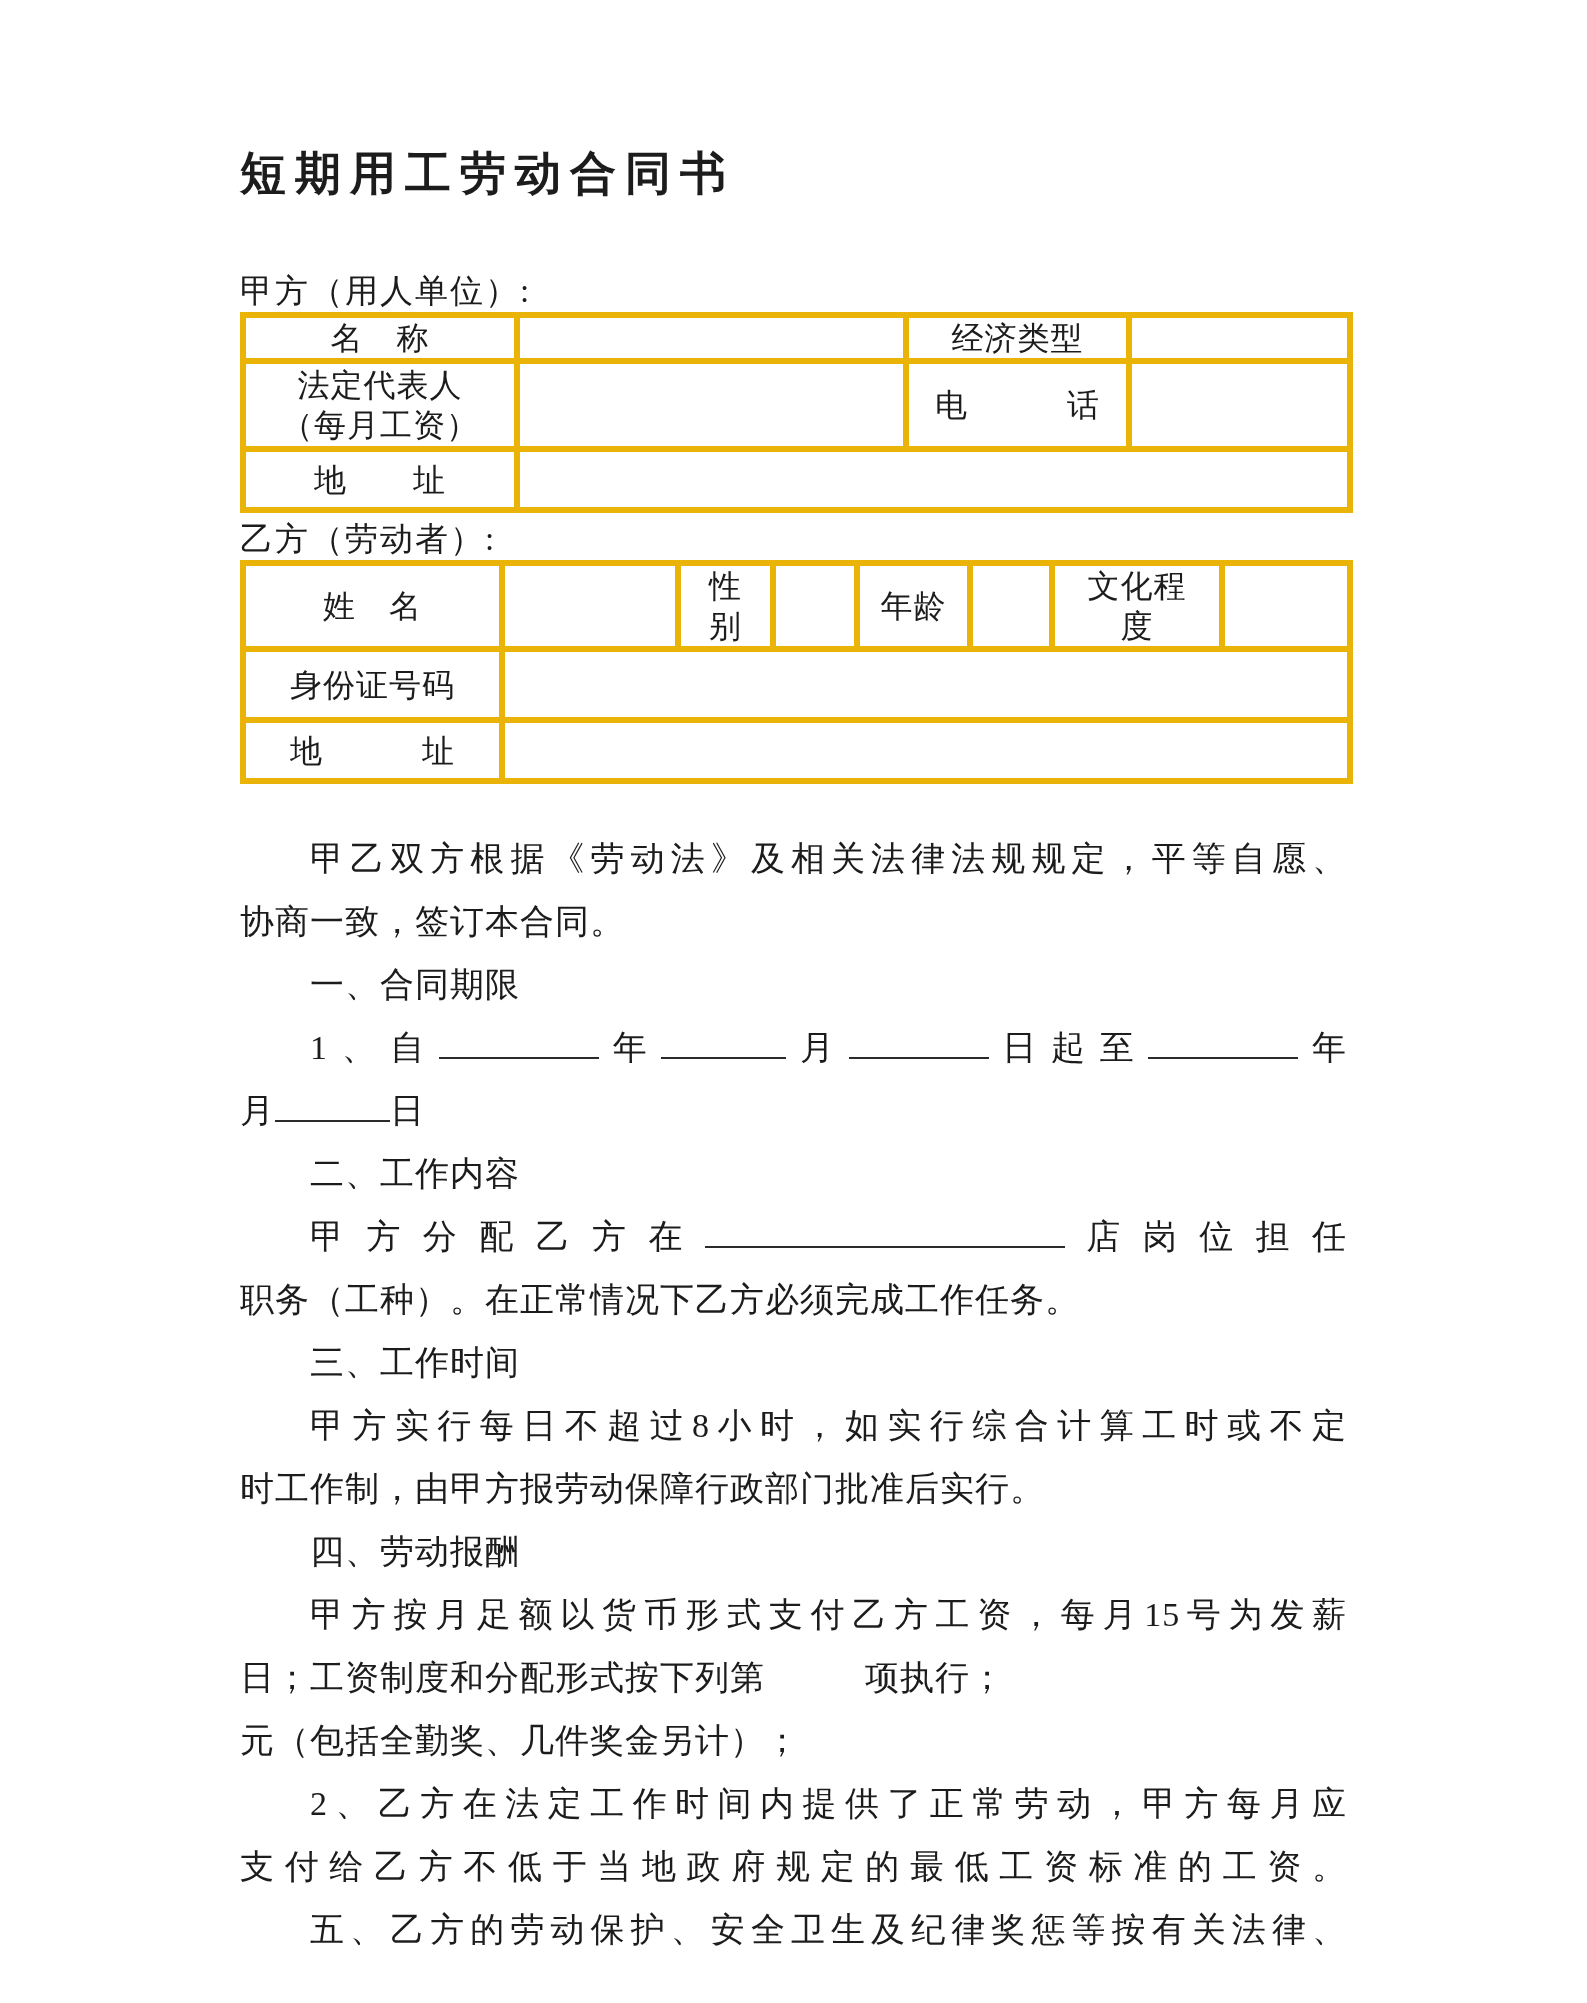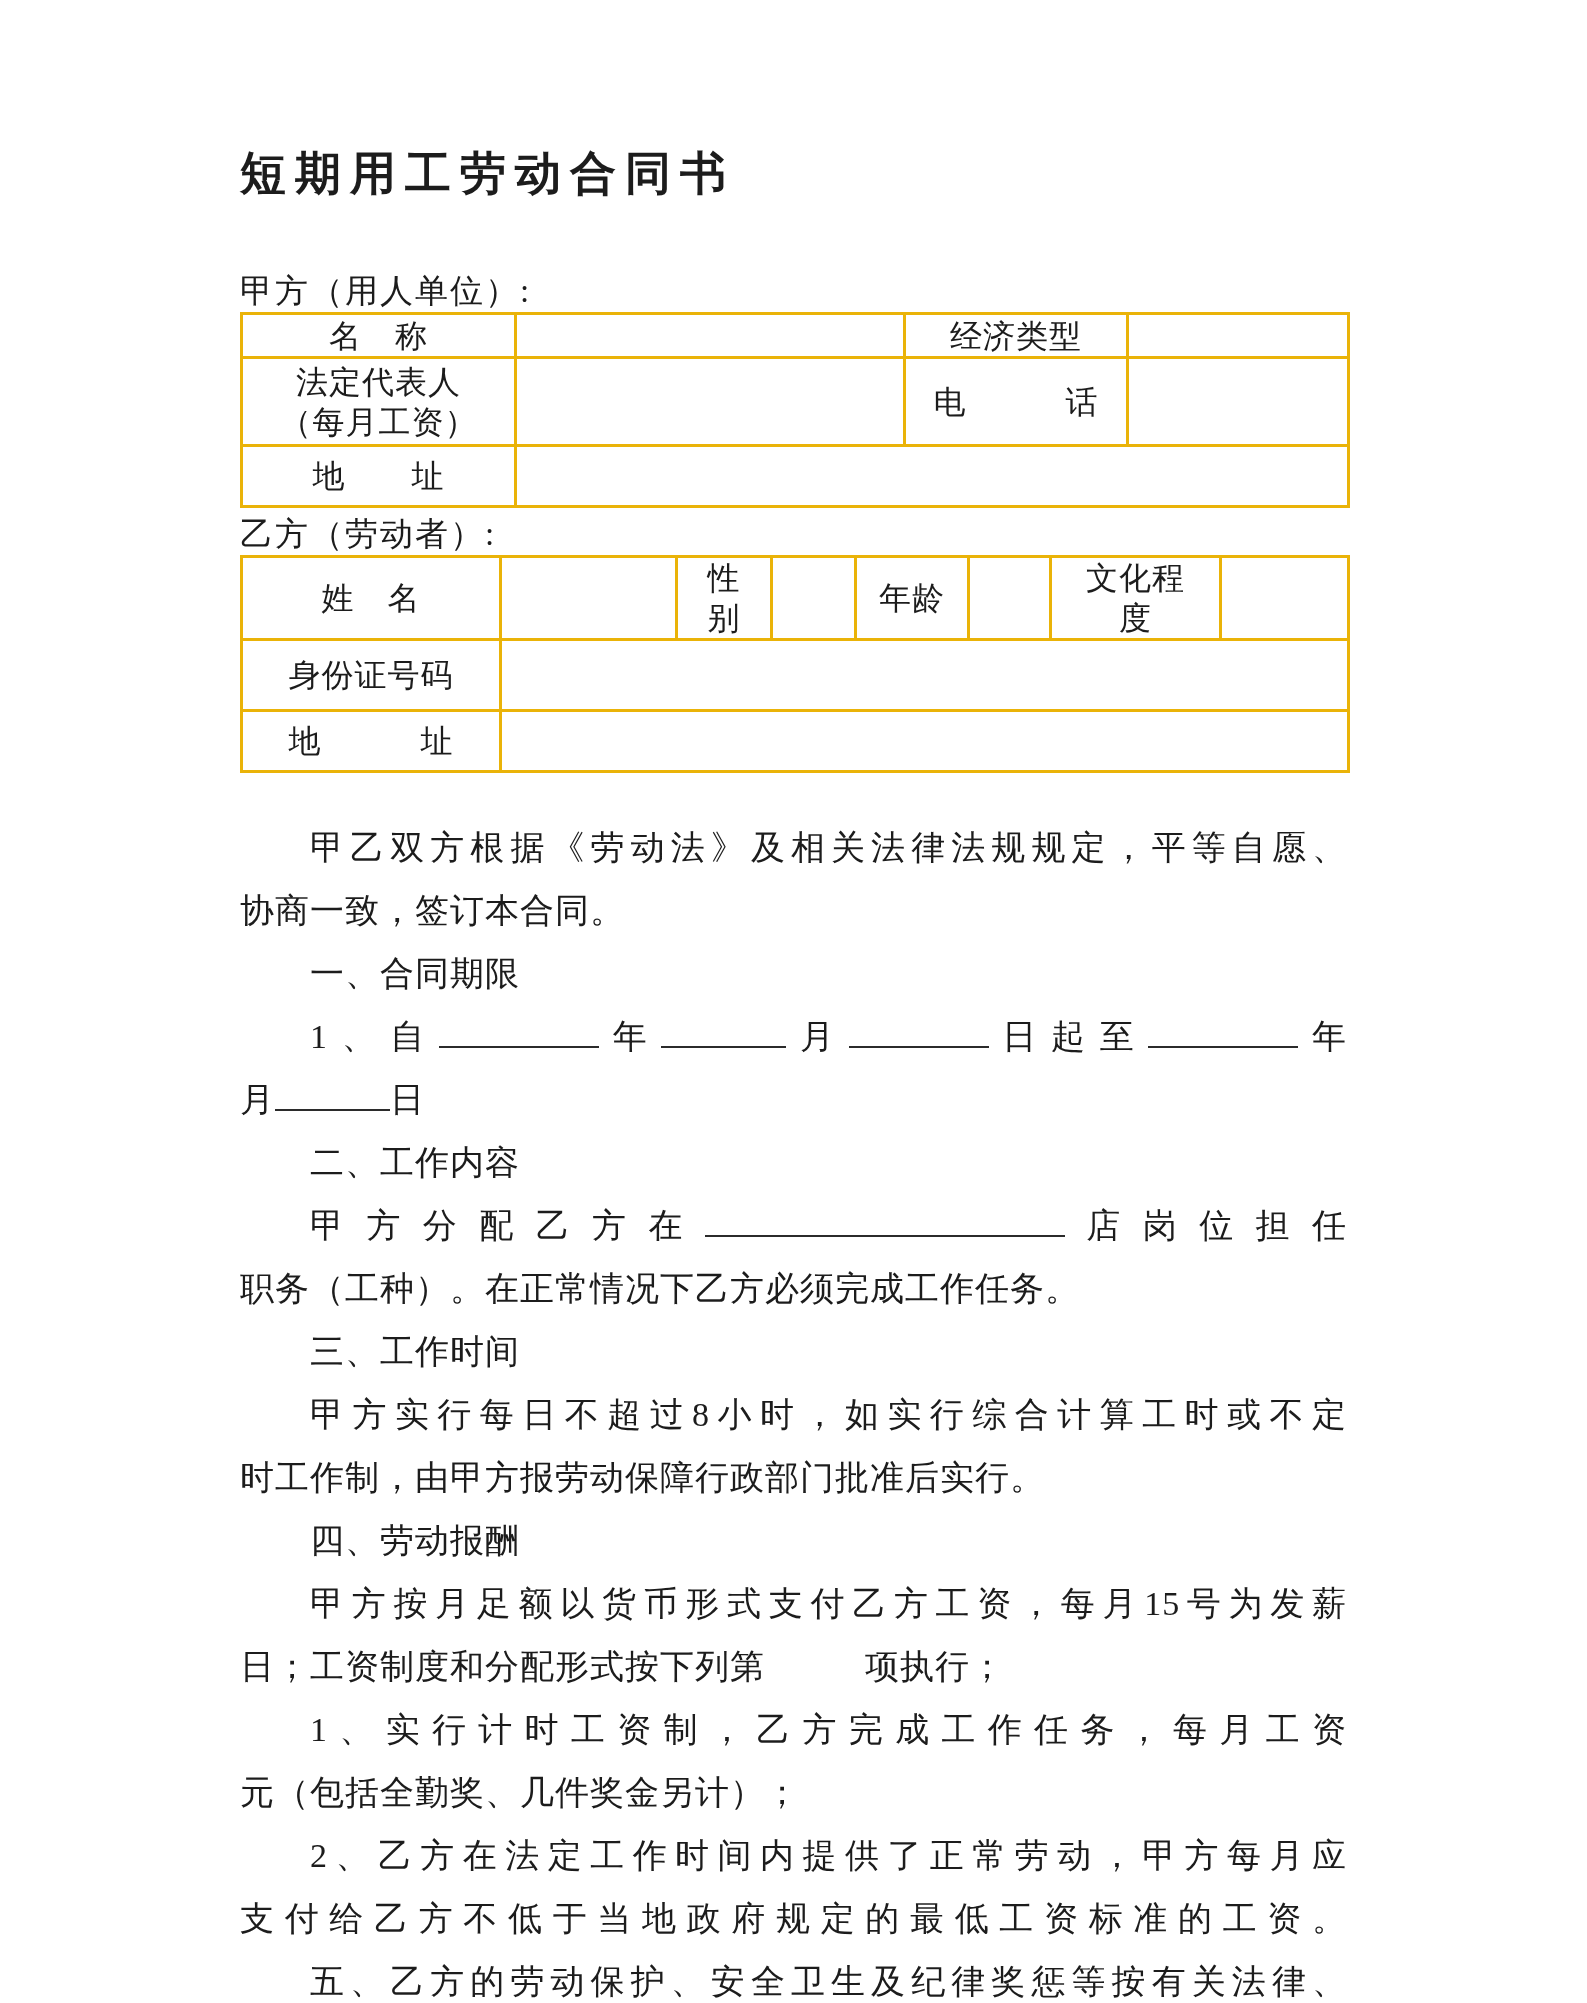--- a/index.html
+++ b/index.html
@@ -25,21 +25,21 @@
     letter-spacing:2px;
   }
   .party-label.a{margin-top:70px;}
   .party-label.b{margin-top:5px;}
   table.grid{
     border-collapse:collapse;
     table-layout:fixed;
     width:1107px;
   }
   table.grid td{
-    border:3px solid #eab308;
+    border:6px solid #eab308;
     padding:0;
     text-align:center;
     vertical-align:middle;
     font-size:32px;
     letter-spacing:1px;
     line-height:40px;
     overflow:hidden;
   }
   .body-text{margin-top:43px;}
   .line{
@@ -159,20 +159,19 @@
 
     <div class="line">职务（工种）。在正常情况下乙方必须完成工作任务。</div>
     <div class="line indent">三、工作时间</div>
     <div class="line indent justify">甲方实行每日不超过8小时，如实行综合计算工时或不定</div>
     <div class="line">时工作制，由甲方报劳动保障行政部门批准后实行。</div>
     <div class="line indent">四、劳动报酬</div>
     <div class="line indent justify">甲方按月足额以货币形式支付乙方工资，每月15号为发薪</div>
 
     <div class="line"><span>日；工资制度和分配形式按下列第</span><span class="gap g100"></span><span>项执行；</span></div>
 
-    <div class="line indent justify">1、实行计时工资制，乙方完成工作任务，每月工资</div>
     <div class="line">元（包括全勤奖、几件奖金另计）；</div>
     <div class="line indent justify">2、乙方在法定工作时间内提供了正常劳动，甲方每月应</div>
     <div class="line justify">支付给乙方不低于当地政府规定的最低工资标准的工资。</div>
     <div class="line indent justify">五、乙方的劳动保护、安全卫生及纪律奖惩等按有关法律、</div>
   </div>
 
 </div>
 
 </body></html>

